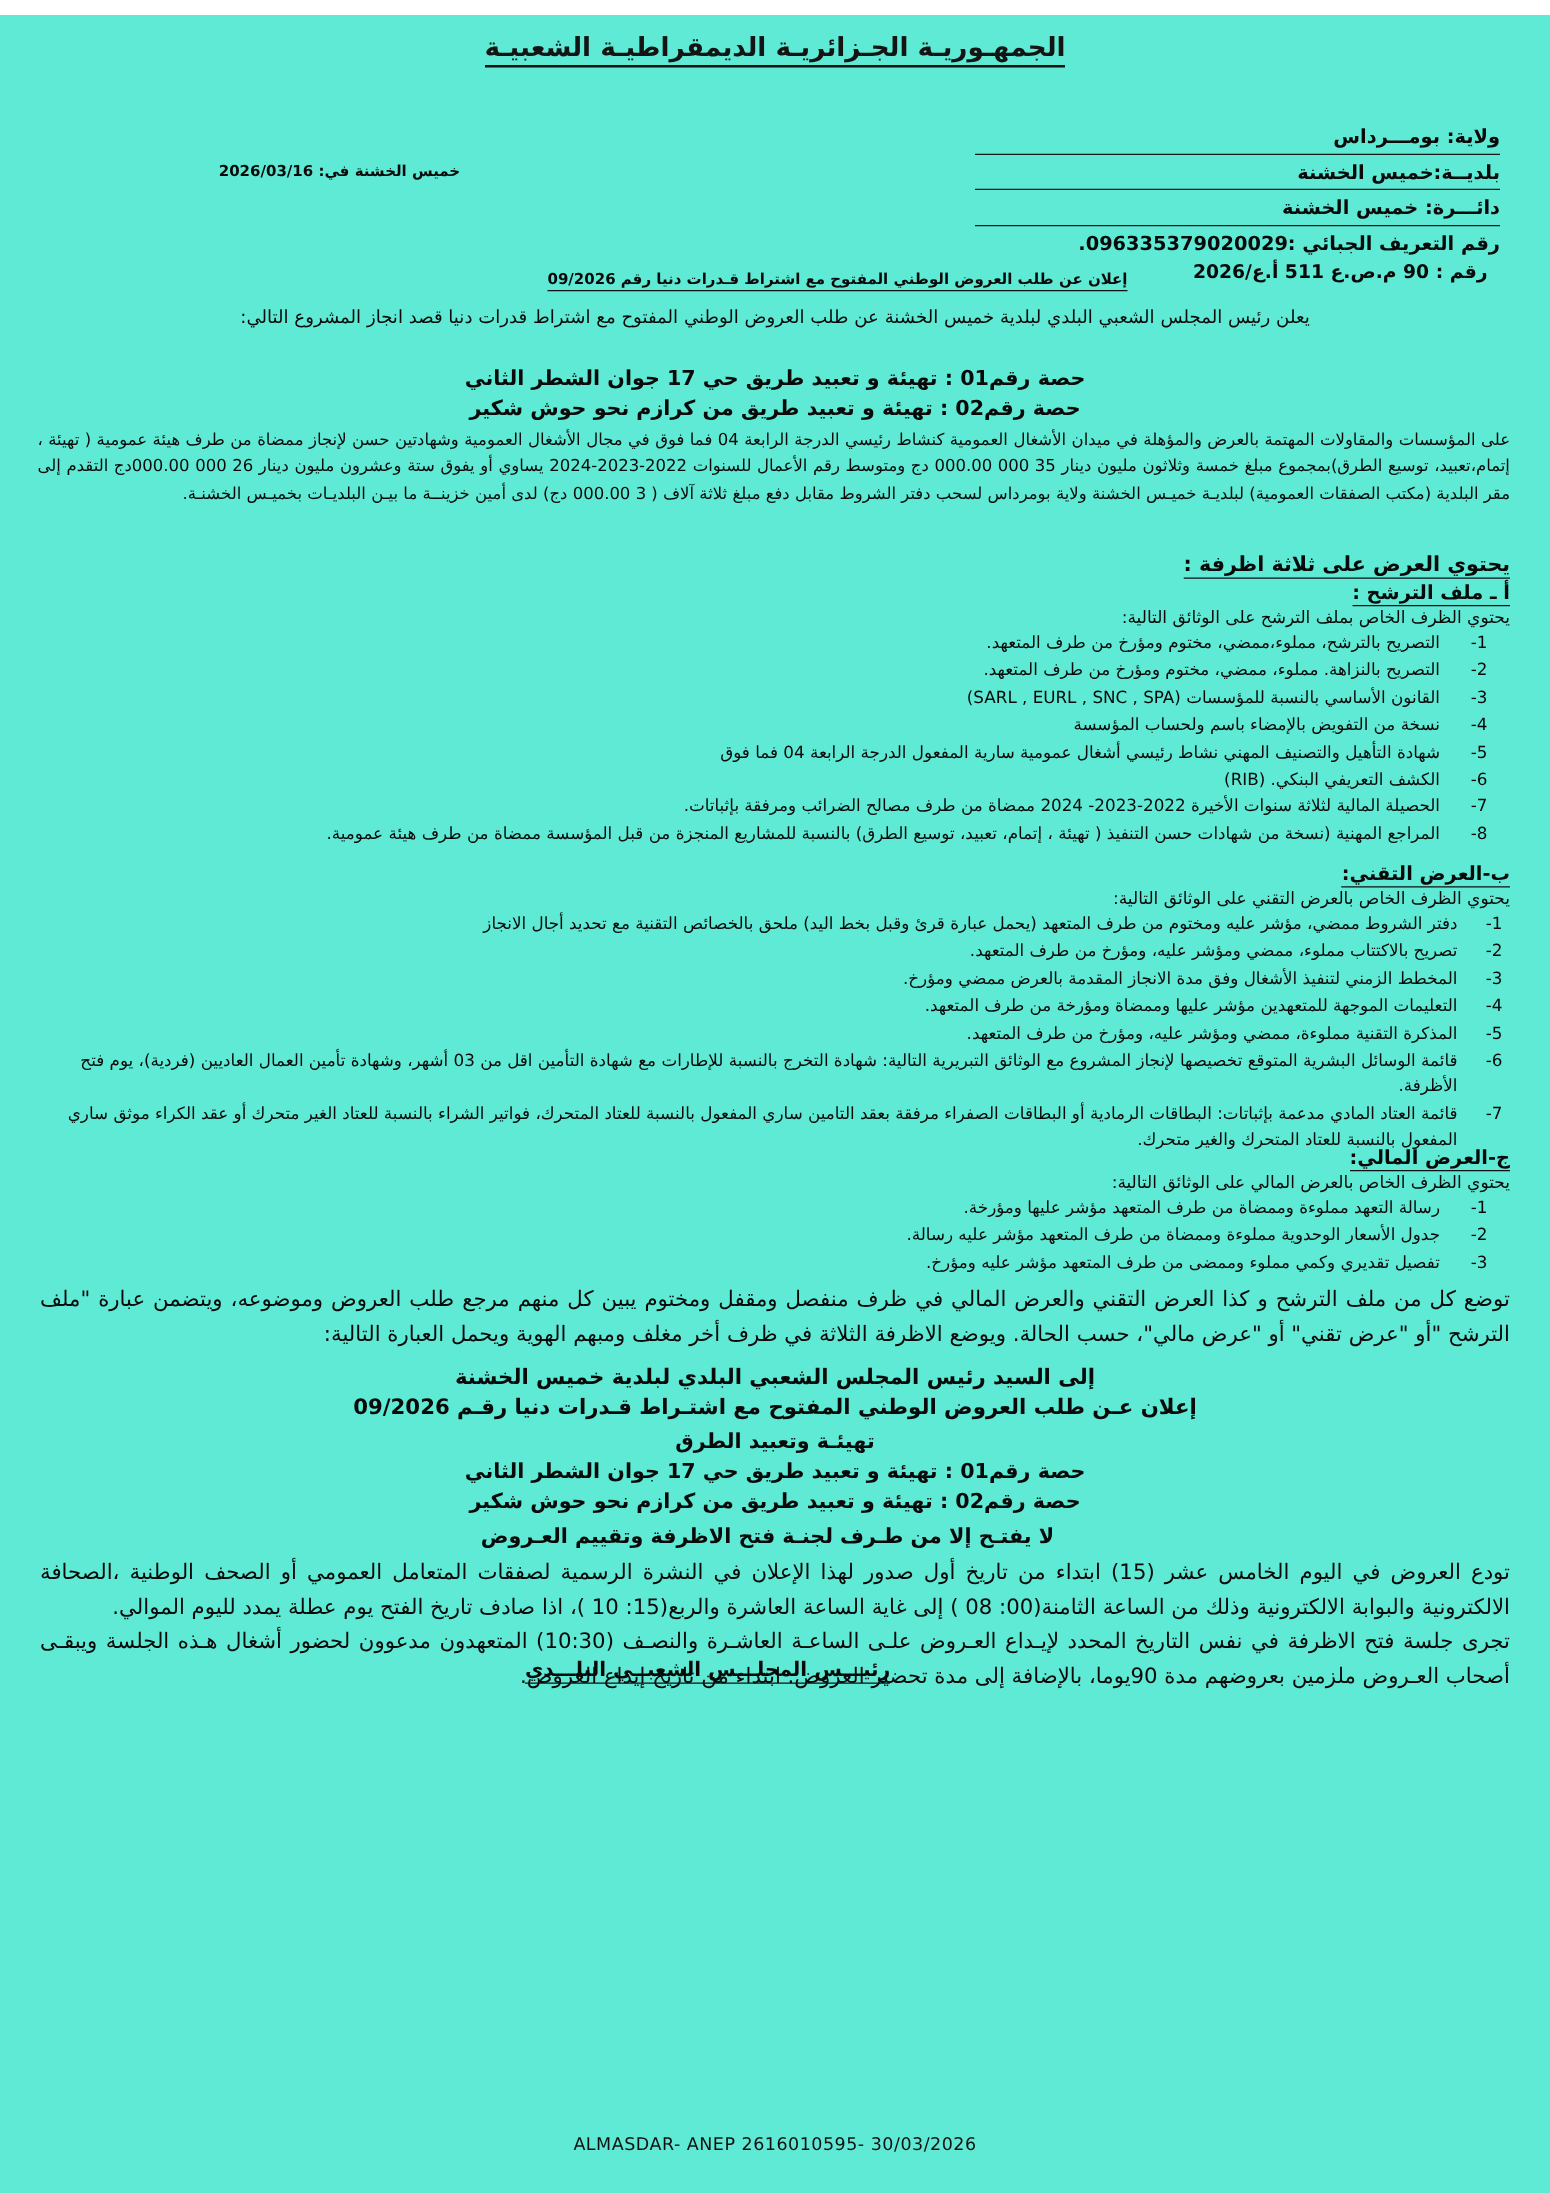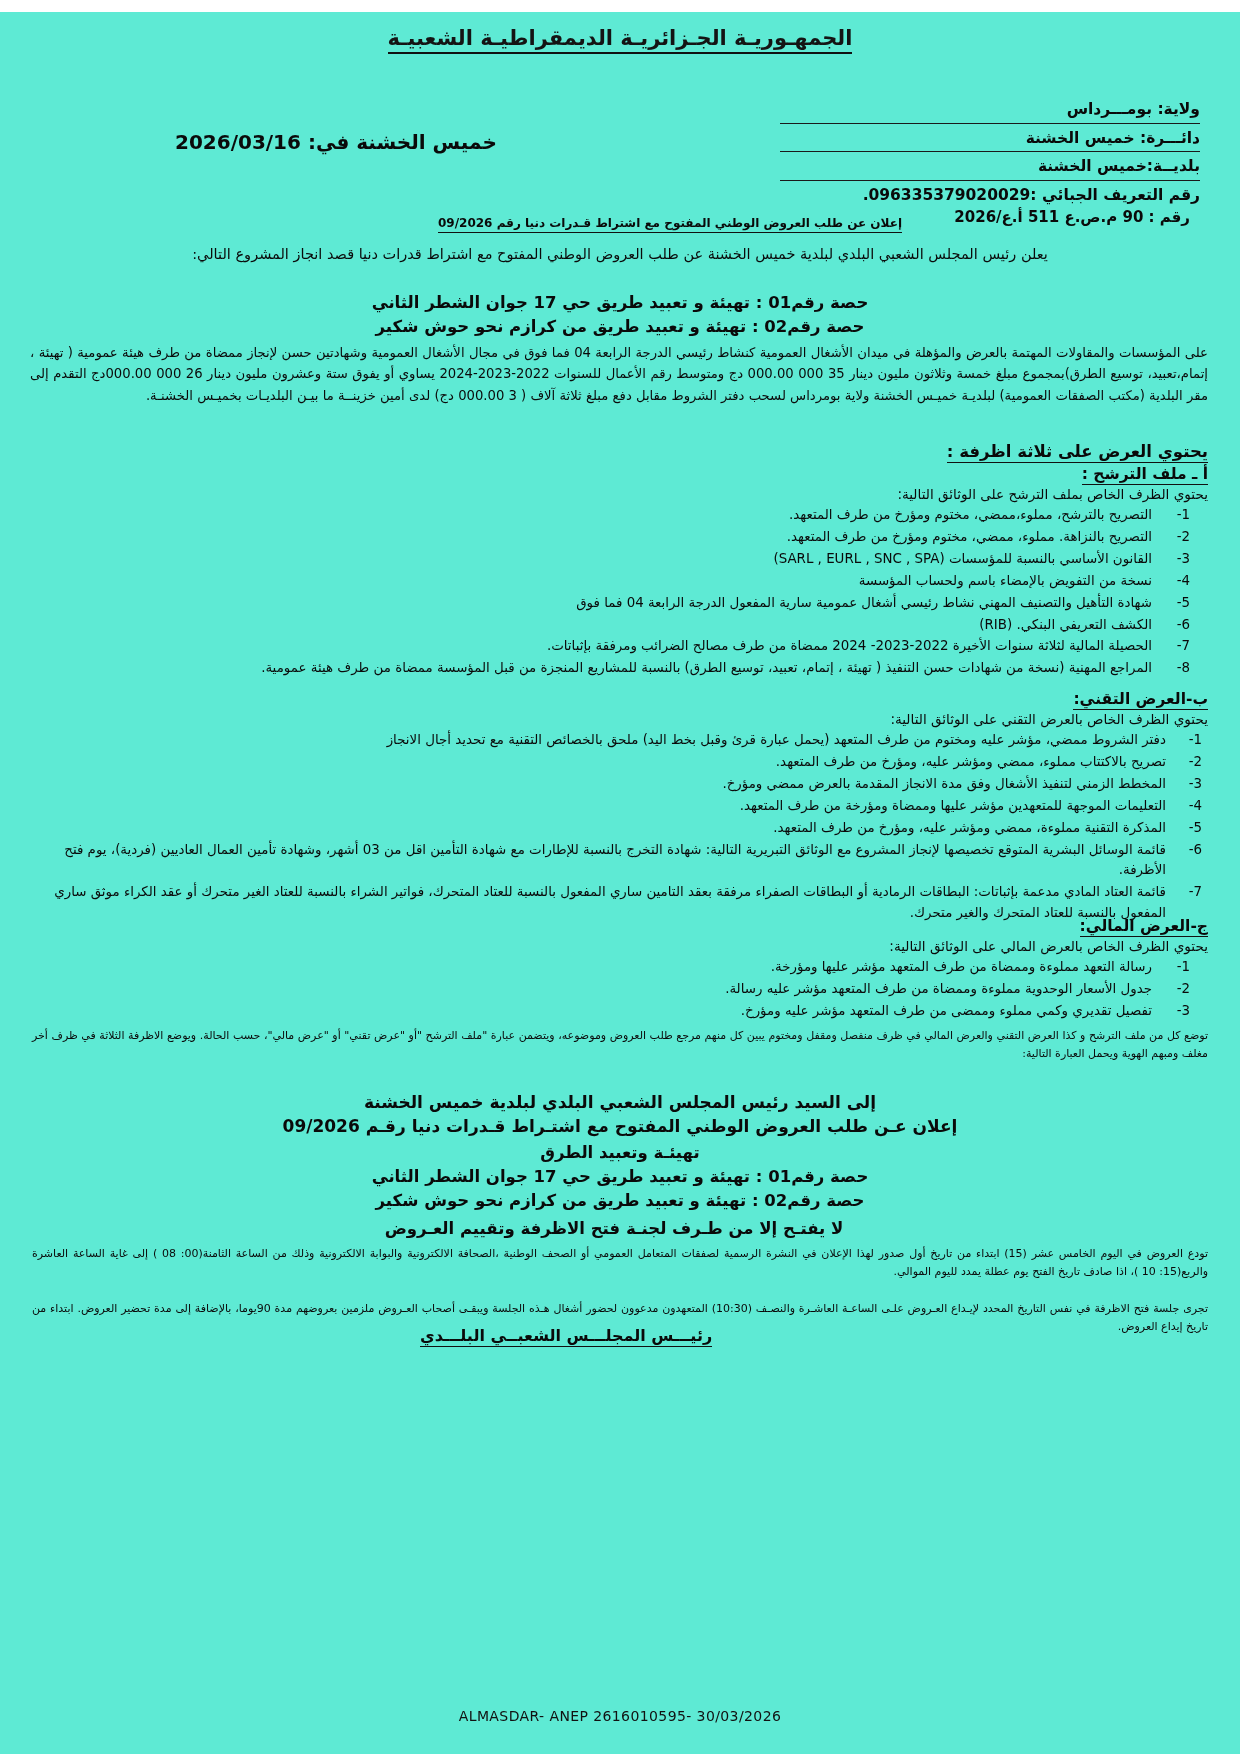--- a/index.html
+++ b/index.html
@@ -69,21 +69,21 @@
   }
   .idblock .nounder {
     border-bottom: none;
     margin-top: 2px;
   }
 
   .datecity {
     position: absolute;
     top: 118px;
     left: 175px;
-    font-size: 20px;
+    font-size: 12px;
     font-weight: bold;
     white-space: nowrap;
     text-align: right;
   }
 
   .refline {
     position: absolute;
     top: 196px;
     right: 50px;
     font-size: 15px;
@@ -220,21 +220,21 @@
     right: 12px; left: 0;
     text-align: center;
     font-size: 16.5px;
     font-weight: bold;
     letter-spacing: 1px;
   }
   .finalpar {
     position: absolute;
     right: 32px;
     left: 32px;
-    font-size: 11px;
+    font-size: 17px;
     line-height: 1.62;
     text-align: justify;
   }
   .signature {
     position: absolute;
     left: 0; right: 0;
     text-align: center;
     font-size: 16px;
     font-weight: bold;
     letter-spacing: 2px;
@@ -257,22 +257,22 @@
 
 <div class="page">
   <div class="sheet ar">
 
     <div class="republic">
       <span>الجمهـوريـة الجـزائريـة الديمقراطيـة الشعبيـة</span>
     </div>
 
     <div class="idblock">
       <div class="line">ولاية: بومـــرداس</div>
+      <div class="line">بلديــة:خميس الخشنة</div>
       <div class="line">دائـــرة: خميس الخشنة</div>
-      <div class="line">بلديــة:خميس الخشنة</div>
       <div class="line nounder">رقم التعريف الجبائي :096335379020029.</div>
     </div>
 
     <div class="datecity">خميس الخشنة في: 2026/03/16</div>
 
     <div class="refline">رقم : 90 م.ص.ع 511 أ.ع/2026</div>
 
     <div class="maintitle">
       <span>إعلان عن طلب العروض الوطني المفتوح مع اشتراط قـدرات دنيا رقم 09/2026</span>
     </div>

